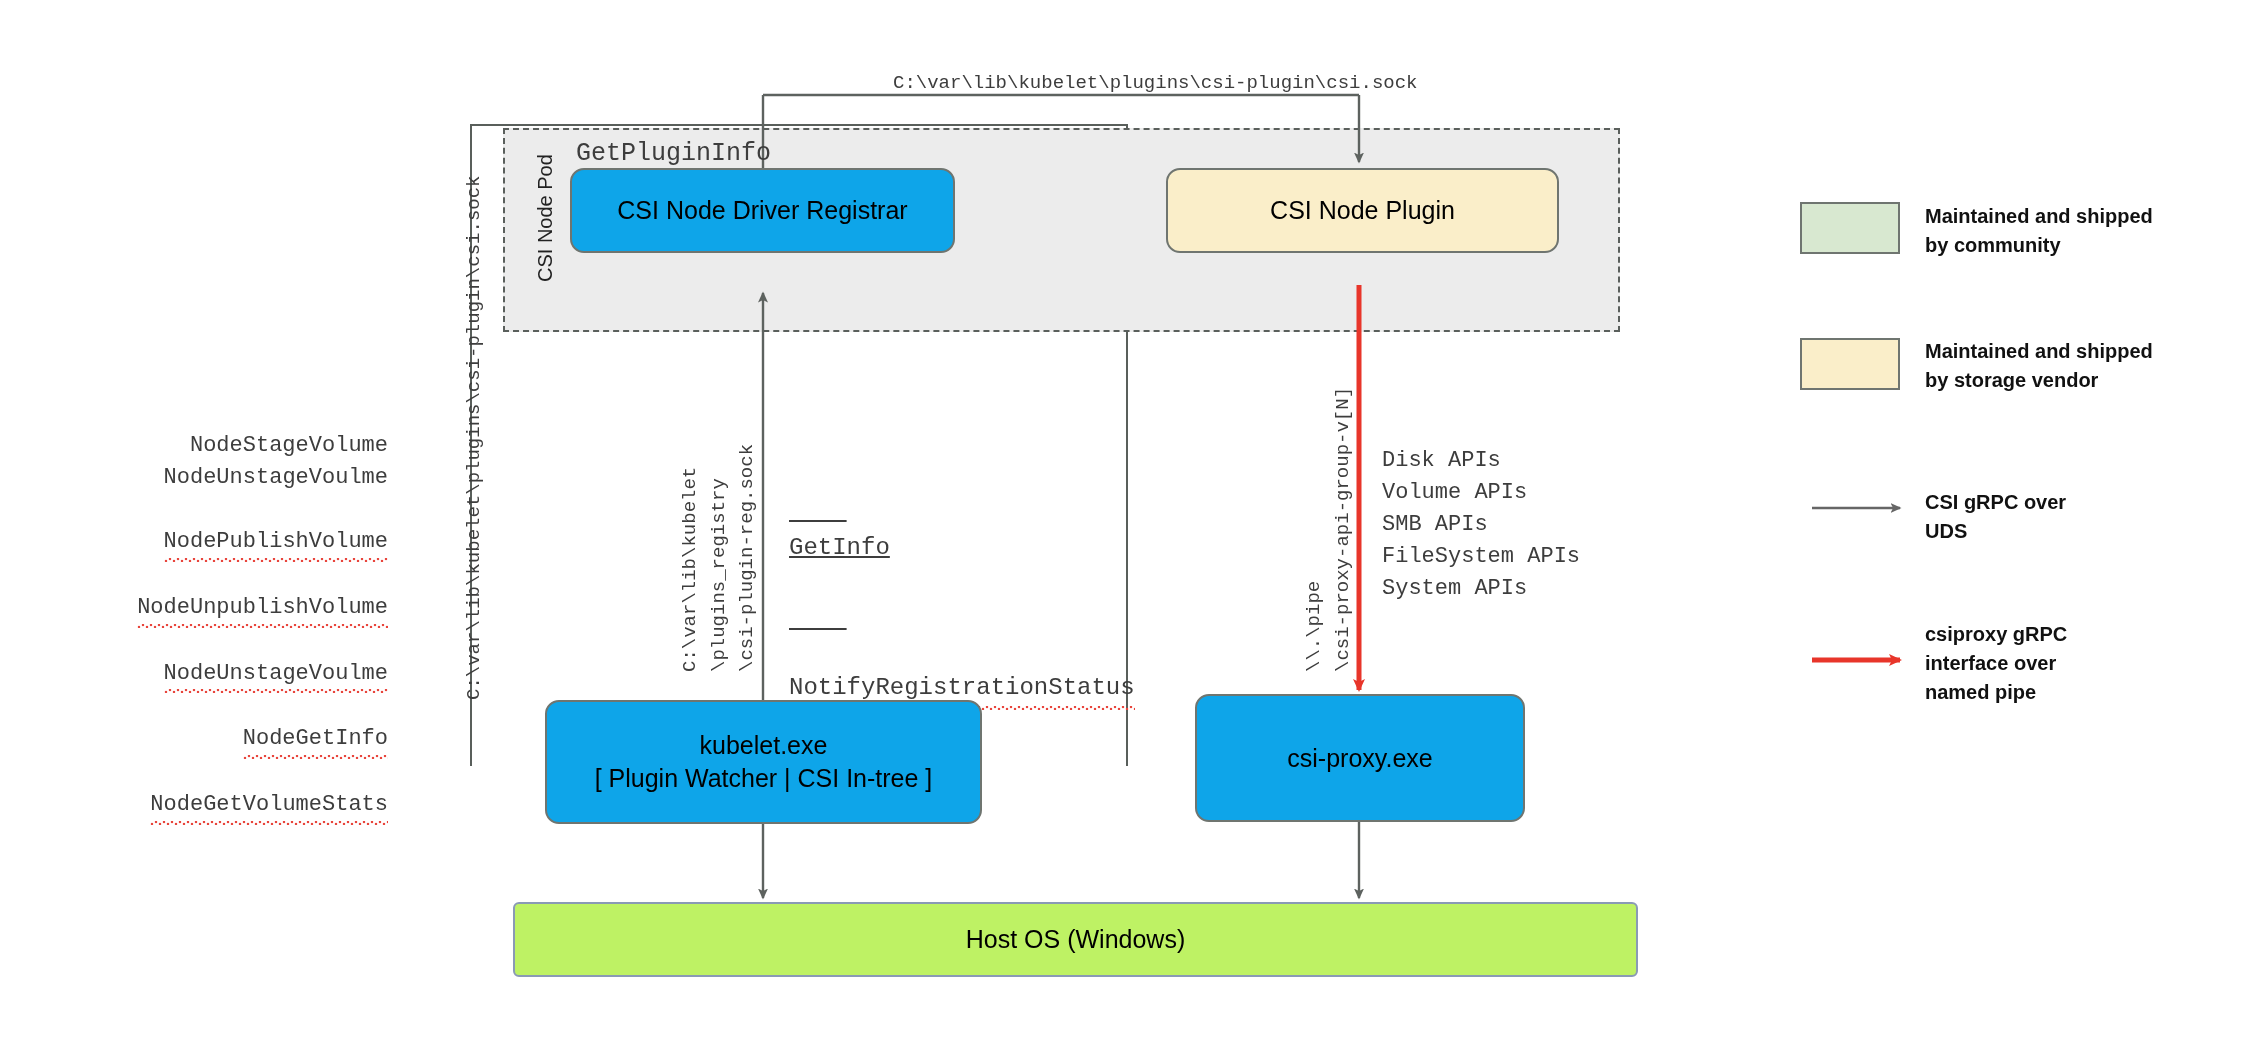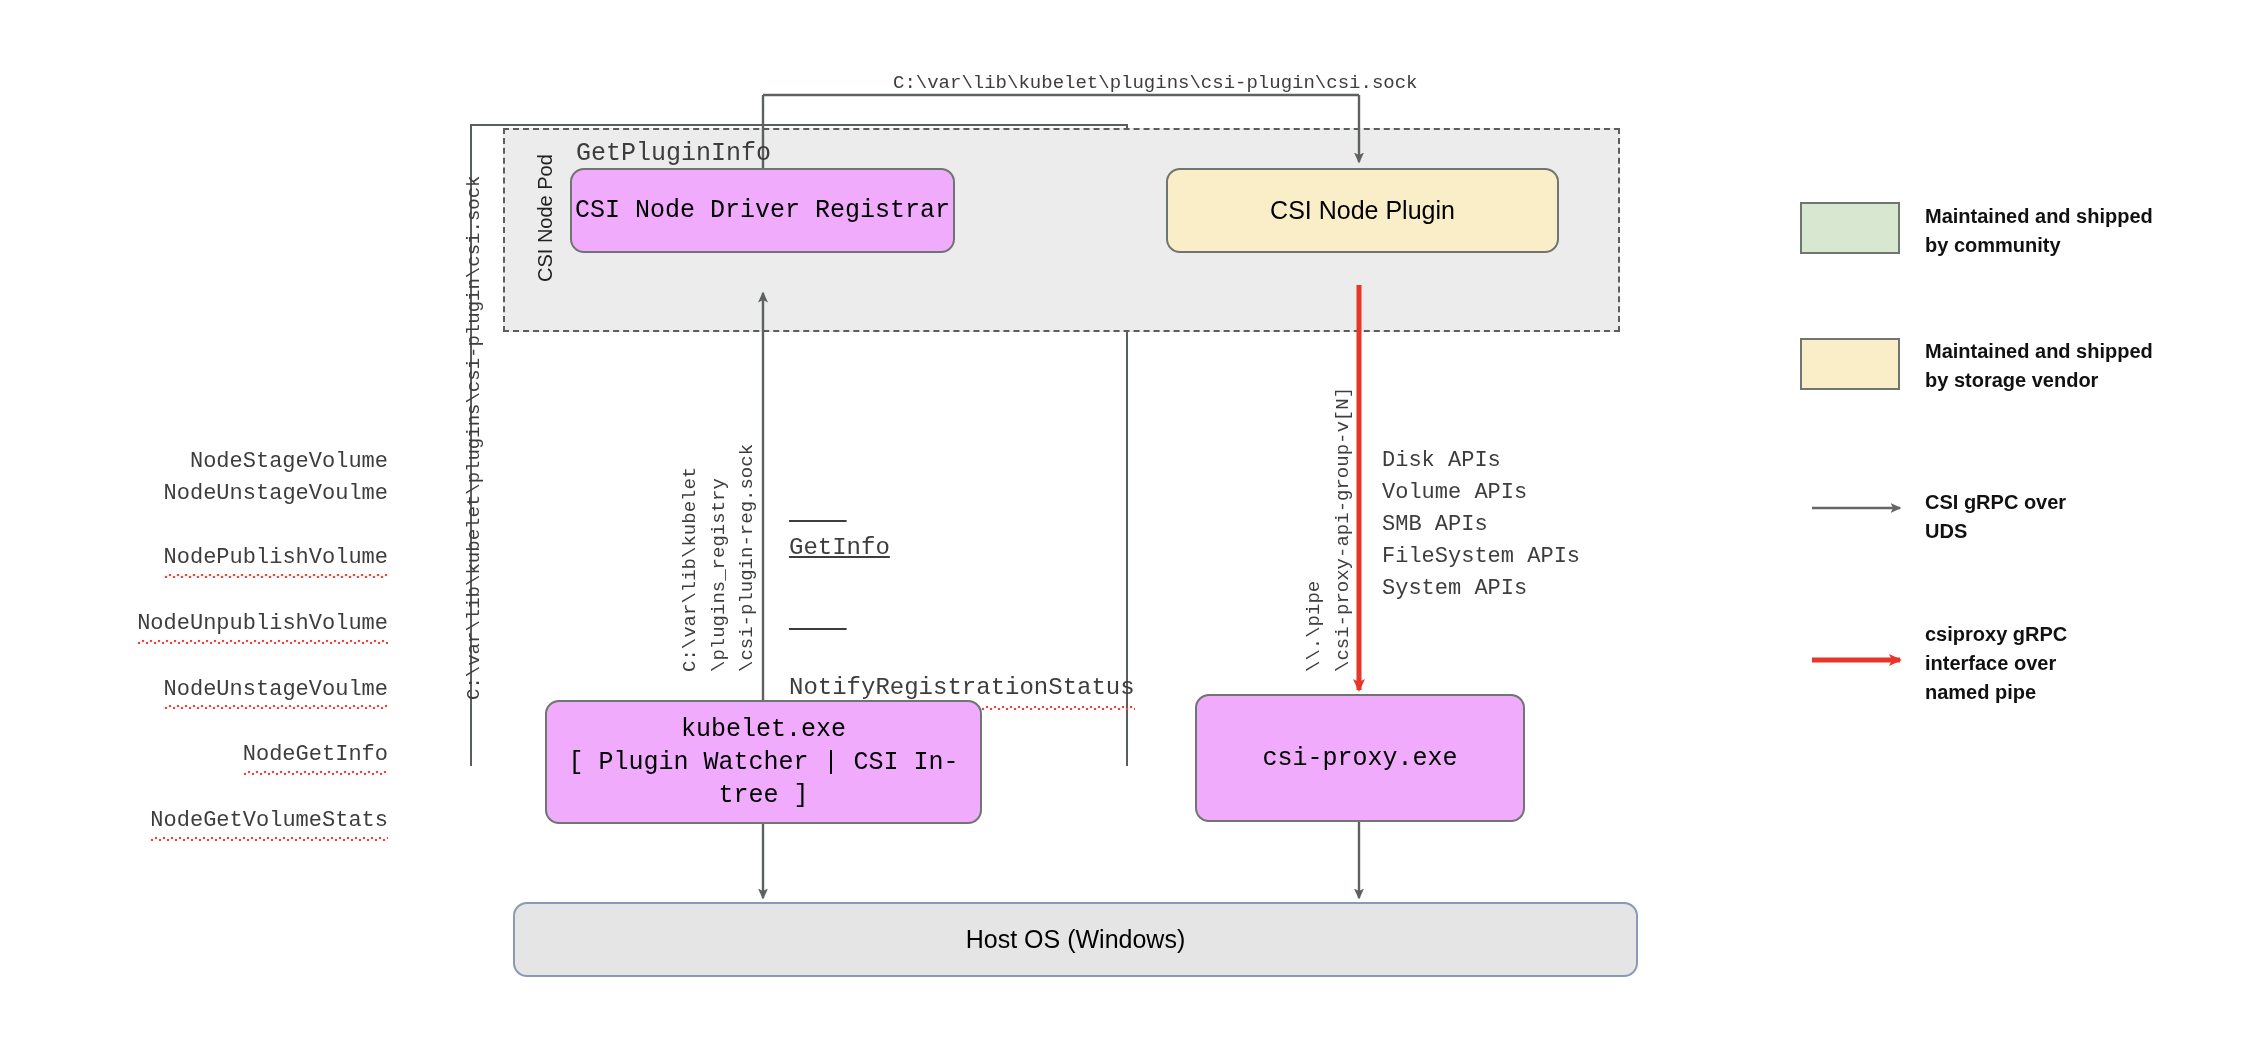--- a/index.html
+++ b/index.html
@@ -18,23 +18,23 @@
     position:absolute;
     box-sizing:border-box;
     border:2px solid #6f7570;
     border-radius:14px;
     display:flex;align-items:center;justify-content:center;
     text-align:center;
     color:#000;
     line-height:1.32;
     font-size:25px;
   }
-  .node.green{background:#f0abfc;font-family:Liberation Mono, monospace;}
+  .node.green{background:#0ea5e9;}
   .node.yellow{background:#faeec9;}
-  .node.blue{background:#e5e5e5;border-color:#8a9ab5;}
+  .node.blue{background:#bef264;border-color:#8a9ab5;border-radius:6px;}
 
   .pod{
     position:absolute;
     box-sizing:border-box;
     background:#ececec;
     border:2px dashed #5a5f5c;
   }
   .outerline{
     position:absolute;
     box-sizing:border-box;
@@ -175,21 +175,21 @@
 <span>\csi-plugin-reg.sock</span></div>
 
   <div class="vert" style="left:1300px;top:672px;"><span>\\.\pipe</span>
 <span>\csi-proxy-api-group-v[N]</span></div>
 
   <div class="mono" style="left:789px;top:458px;font-size:24px;line-height:1.5;text-decoration:underline;">
     <div>GetInfo</div>
     <div><span class="sq">NotifyRegistrationStatus</span></div>
   </div>
 
-  <div class="apilist" style="left:88px;top:446px;width:300px;text-align:right;">
+  <div class="apilist" style="left:88px;top:430px;width:300px;text-align:right;">
     <div><span>NodeStageVolume</span></div>
     <div><span>NodeUnstageVoulme</span></div>
     <div><span class="sq">NodePublishVolume</span></div>
     <div><span class="sq">NodeUnpublishVolume</span></div>
     <div><span class="sq">NodeUnstageVoulme</span></div>
     <div><span class="sq">NodeGetInfo</span></div>
     <div><span class="sq">NodeGetVolumeStats</span></div>
   </div>
 
   <div class="apilist" style="left:1382px;top:445px;text-align:left;">

